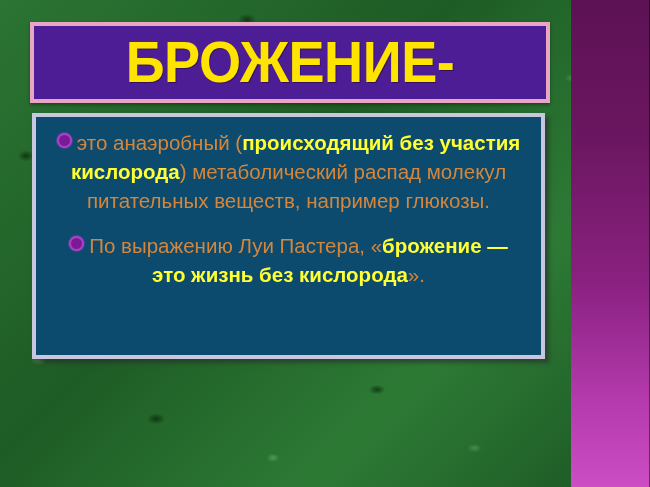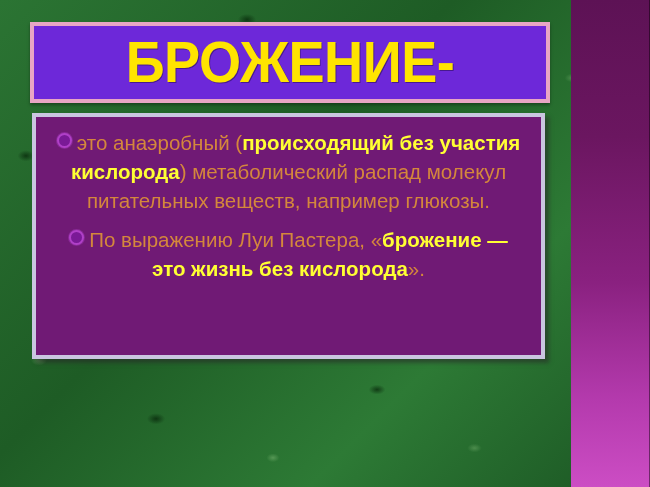--- a/index.html
+++ b/index.html
@@ -37,54 +37,54 @@
   
   #rightband{
     position:absolute;left:571px;top:0;width:79px;height:487px;
     background:linear-gradient(180deg,#5d1255 0%,#6b1660 28%,#8a2180 58%,#b43aad 82%,#cc4dc4 100%);
     box-shadow:-1px 0 0 rgba(0,0,0,.45) inset;
   }
   
   #titlebox{
     position:absolute;left:30px;top:22px;width:520px;height:81px;
     box-sizing:border-box;
-    background:#6d28d9;
+    background:#4c1d95;
     border:4px solid #e8a6c4;
     display:flex;align-items:center;justify-content:center;
     box-shadow:0 2px 3px rgba(0,0,0,.35);
   }
   #titletext{
     color:#ffe400;
     font-weight:bold;
     font-size:57px;
     line-height:1;
     letter-spacing:-0.5px;
     transform:scaleX(.95);
     white-space:nowrap;
     text-shadow:1px 1px 0 rgba(0,0,0,.35);
   }
   
   #bodybox{
     position:absolute;left:32px;top:113px;width:513px;height:246px;
     box-sizing:border-box;
-    background:#701a75;
+    background:#0c4a6e;
     border:4px solid #c9c6e0;
     box-shadow:4px 4px 4px rgba(40,40,40,.55);
     padding:8px 16px 0 16px;
     text-align:center;
   }
   .bullet-block{
     color:#d4873c;
     font-size:20.5px;
     line-height:1.33;
     margin:0;
     padding:0;
   }
   #b1{margin-top:2px;}
-  #b2{margin-top:9px;}
+  #b2{margin-top:15px;}
   #b3{margin-top:9px;}
   .em{color:#ffff33;font-weight:bold;}
   .marker{
     display:inline-block;
     width:11px;height:11px;
     border-radius:50%;
     border:2px solid #b040c8;
     background:#7a1a96;
     box-shadow:0 0 0 1px rgba(180,70,210,.35);
     vertical-align:middle;

